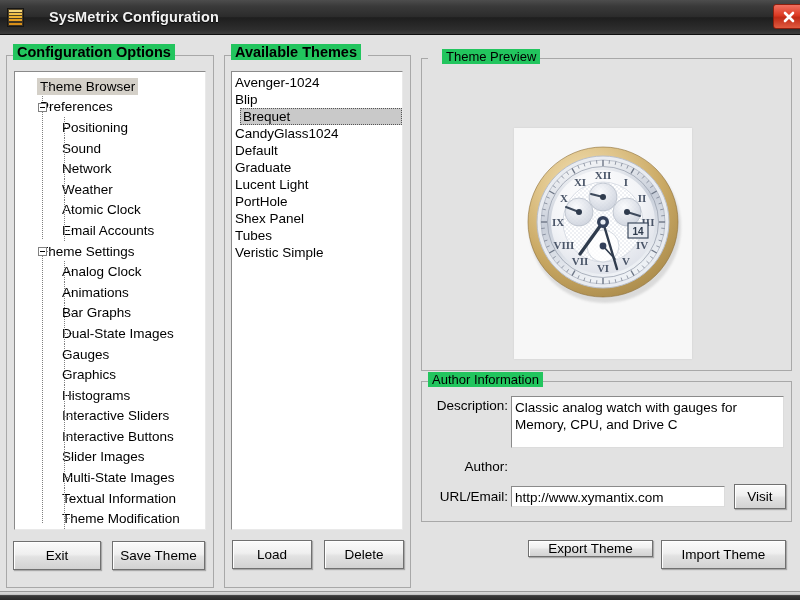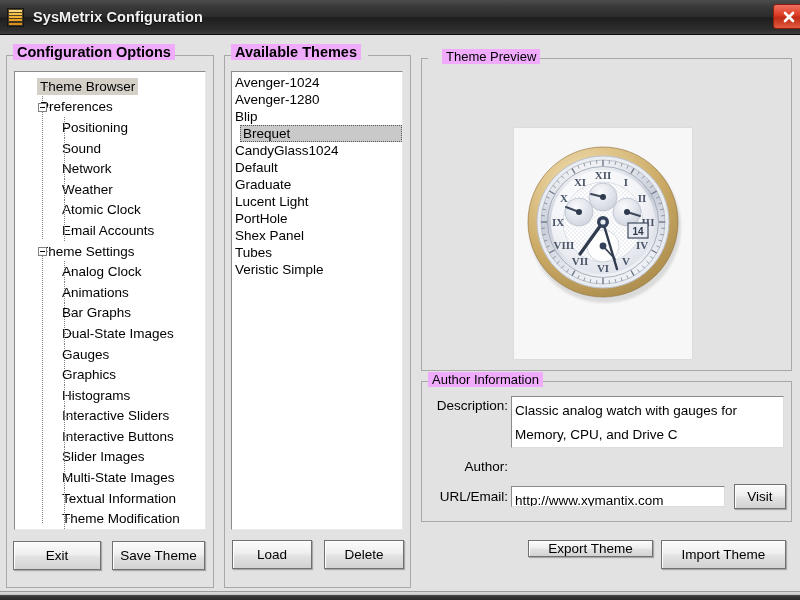--- a/index.html
+++ b/index.html
@@ -42,21 +42,21 @@
   }
   .app-icon i:nth-child(1){ background:#f7d87a; }
   .app-icon i:nth-child(2){ background:#f2c14a; }
   .app-icon i:nth-child(3){ background:#eeb230; }
   .app-icon i:nth-child(4){ background:#e8a022; }
   .app-icon i:nth-child(5){ background:#d98f18; }
   .titlebar .ttl {
     color: #f2f2f2;
     font-size: 14.5px;
     font-weight: bold;
-    margin-left: 9px;
+    margin-left: 25px;
     text-shadow: 0 1px 1px rgba(0,0,0,.8);
     letter-spacing: .1px;
     white-space: nowrap;
   }
   .close-btn {
     position: absolute;
     right: -5px; top: 4px;
     width: 32px; height: 25px;
     background: linear-gradient(to bottom, #f07060 0%, #dc3a23 45%, #c02b16 55%, #e05a40 100%);
     border: 1px solid #8e1f0e;
@@ -74,21 +74,21 @@
     box-sizing: border-box;
   }
   .groupbox > .gb-top {
     position: absolute; top: 0; left: 0; right: 0; height: 1px;
   }
   .gb-top .seg-l { position:absolute; left:0; top:0; width:6px; height:1px; background:#a8a8a8; }
   .gb-top .seg-r { position:absolute; right:0; top:0; height:1px; background:#a8a8a8; }
   .gb-label {
     position: absolute;
     top: -9px;
-    background: #f0abfc;
+    background: #22c55e;
     padding: 0 4px;
     font-size: 13px;
     color: #000;
     white-space: nowrap;
   }
   .gb-label.bold { font-weight: bold; font-size: 14.5px; top: -11px; }
 
   
   .sunken {
     background: #ffffff;
@@ -210,21 +210,21 @@
     border: 1px solid #8a8a8a;
     border-right-color: #dcdcdc;
     border-bottom-color: #dcdcdc;
     box-sizing: border-box;
     font-size: 13.5px;
     color: #000;
     padding: 2px 3px;
     font-family: "Liberation Sans", sans-serif;
     overflow: hidden;
     white-space: pre-wrap;
-    line-height: 24px;
+    line-height: 17px;
   }
 
   
   .bottomstrip {
     position: absolute;
     left: 0; bottom: 0; width: 800px; height: 9px;
     background: linear-gradient(to bottom, #d8d8d8 0%, #cfcfcf 30%, #3a3a3a 45%, #2a2a2a 100%);
     border-top: 1px solid #9a9a9a;
     box-sizing: border-box;
   }
@@ -380,21 +380,20 @@
   <div class="groupbox" style="left:224px; top:55px; width:187px; height:533px;">
     <div class="gb-top">
       <span class="seg-l"></span>
       <span class="seg-r" style="width:42px;"></span>
     </div>
     <div class="gb-label bold" style="left:6px;">Available Themes</div>
   </div>
 
   <div id="themelist" class="sunken">
       <div class="litem">Avenger-1024</div>
-      <div class="litem">Avenger-1280</div>
       <div class="litem">Blip</div>
       <div class="litem selected">Brequet</div>
       <div class="litem">CandyGlass1024</div>
       <div class="litem">Default</div>
       <div class="litem">Graduate</div>
       <div class="litem">Lucent Light</div>
       <div class="litem">PortHole</div>
       <div class="litem">Shex Panel</div>
       <div class="litem">Tubes</div>
       <div class="litem">Veristic Simple</div>

